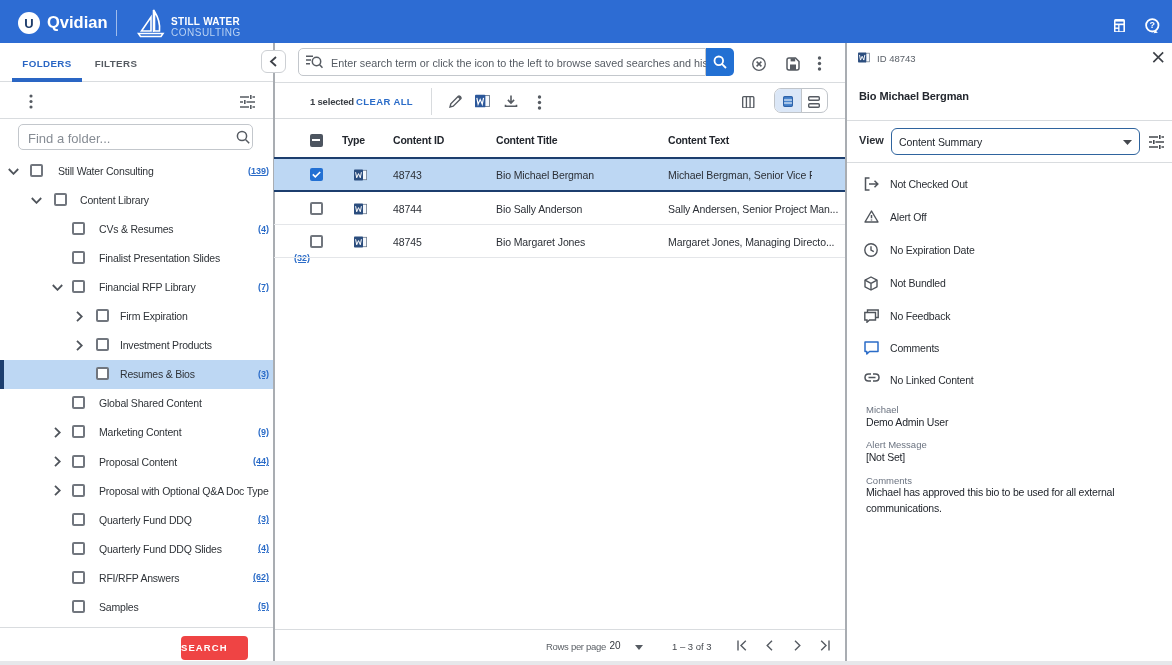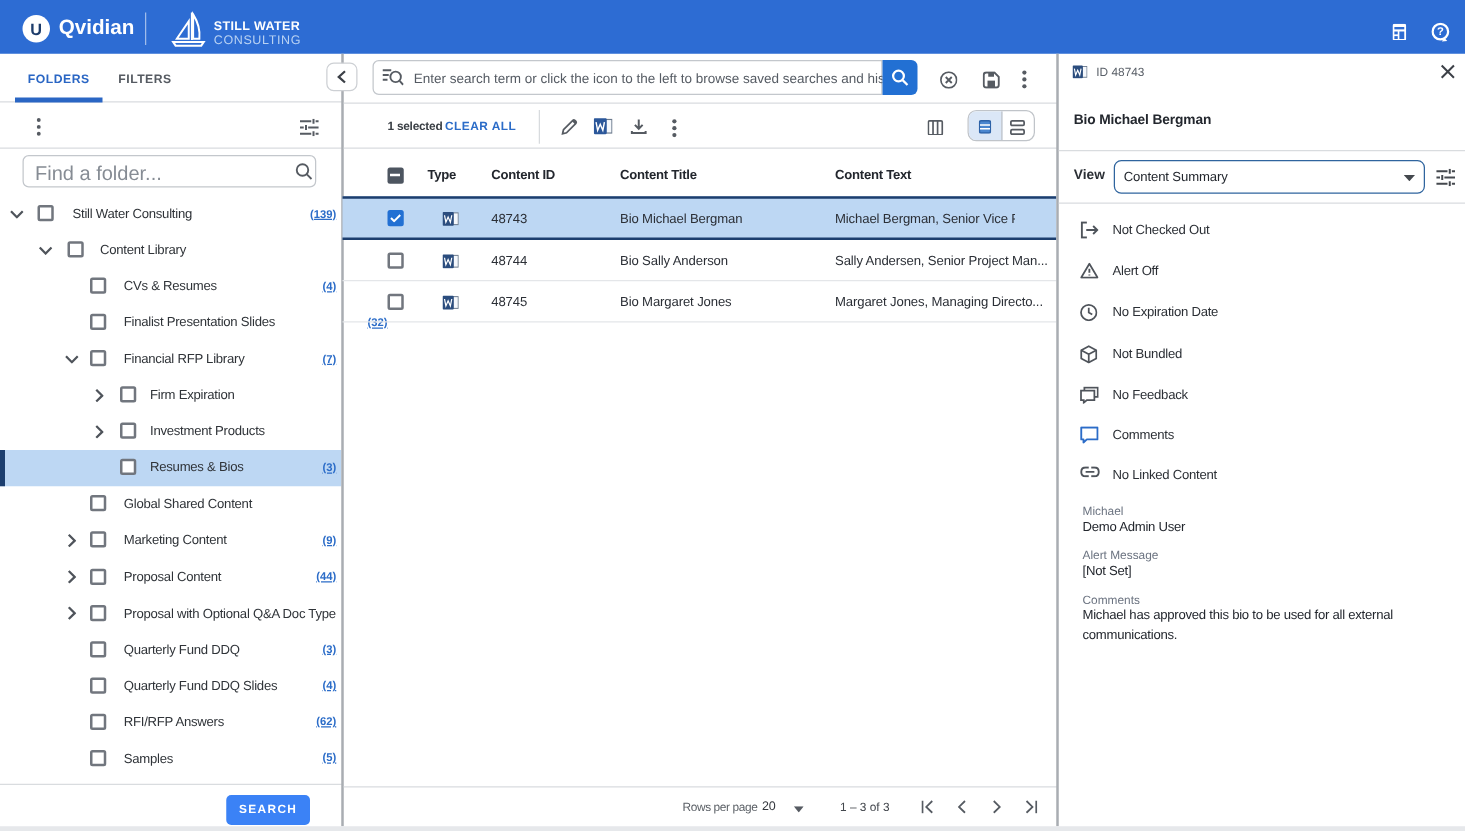--- a/index.html
+++ b/index.html
@@ -48,21 +48,21 @@
     <circle cx="2" cy="7.5" r="1.55"></circle>
     <circle cx="2" cy="13" r="1.55"></circle>
   </svg>
 <svg class="a" style="left:240px;top:95px;" width="15" height="14" viewBox="0 0 15 14" stroke="#565b62" stroke-width="1.6" fill="none">
   <path d="M0 2 L9 2 M12.5 2 L15 2 M10.8 0 L10.8 4"></path>
   <path d="M0 7 L3 7 M6.5 7 L15 7 M4.8 5 L4.8 9"></path>
   <path d="M0 12 L9 12 M12.5 12 L15 12 M10.8 10 L10.8 14"></path>
 </svg>
 
 <div class="a" style="left:18px;top:124px;width:235px;height:26px;border:1px solid #c3c7cc;border-radius:5px;"></div>
-<div class="a" style="left:28px;top:131px;color:#868c94;font-size:16px;">Find a folder...</div>
+<div class="a" style="left:28px;top:131px;color:#868c94;font-size:13px;">Find a folder...</div>
 <svg class="a" style="left:236px;top:130px;" width="14" height="14" viewBox="0 0 14 14" fill="none" stroke="#565b62" stroke-width="1.5">
     <circle cx="6" cy="6" r="4.6"></circle>
     <path d="M9.5 9.5 L13.2 13.2"></path>
   </svg>
 
 <div id="tree">
     <div class="a" style="left:0;top:156.5px;width:273px;height:29.05px;">
       <div style="position:absolute;left:8px;top:11px;">
         <svg width="11" height="7" viewBox="0 0 11 7" fill="none" stroke="#4f545b" stroke-width="1.8">
           <path d="M0.8 1 L5.5 5.8 L10.2 1"></path>
@@ -173,21 +173,21 @@
       <div style="position:absolute;right:4px;top:9px;font-size:9px;font-weight:bold;color:#2b6cc8;text-decoration:underline;">(62)</div>
     </div>
     <div class="a" style="left:0;top:592.25px;width:273px;height:29.05px;">
       <div style="position:absolute;left:72px;top:7.5px;width:13px;height:13px;border:2px solid #71767e;border-radius:2px;background:#fff;"></div>
       <div style="position:absolute;left:99px;top:8.5px;font-size:10.5px;letter-spacing:-0.2px;color:#2f3338;white-space:nowrap;">Samples</div>
       <div style="position:absolute;right:4px;top:9px;font-size:9px;font-weight:bold;color:#2b6cc8;text-decoration:underline;">(5)</div>
     </div>
   </div>
 
 <div class="a" style="left:0;top:627px;width:274px;height:33px;border-top:1px solid #d9dcdf;"></div>
-<div class="a" style="left:181px;top:636px;width:67px;height:24px;background:#3b82f6;border-radius:4px;color:#fff;font-size:9.5px;font-weight:bold;letter-spacing:1.1px;text-align:center;line-height:24px;">SEARCH</div>
+<div class="a" style="left:181px;top:636px;width:67px;height:24px;background:#ef4444;border-radius:4px;color:#fff;font-size:9.5px;font-weight:bold;letter-spacing:1.1px;line-height:24px;">SEARCH</div>
 
 <div class="a" style="left:273px;top:43px;width:1.5px;height:618px;background:#a9adb2;"></div>
 
 <div class="a" style="left:274.5px;top:43px;width:571px;height:40px;border-bottom:1px solid #d9dcdf;"></div>
 
 <div class="a" style="left:298px;top:48px;width:408px;height:28px;border:1px solid #c3c7cc;border-radius:5px 0 0 5px;"></div>
 <svg class="a" style="left:306px;top:55px;" width="17" height="14" viewBox="0 0 17 14" fill="none" stroke="#565b62" stroke-width="1.5">
   <path d="M0 1.2 L7 1.2 M0 5 L5 5 M0 8.8 L4 8.8"></path>
   <circle cx="10.5" cy="6.5" r="4.2"></circle>
     <path d="M13.7 9.7 L16.5 12.8"></path>

